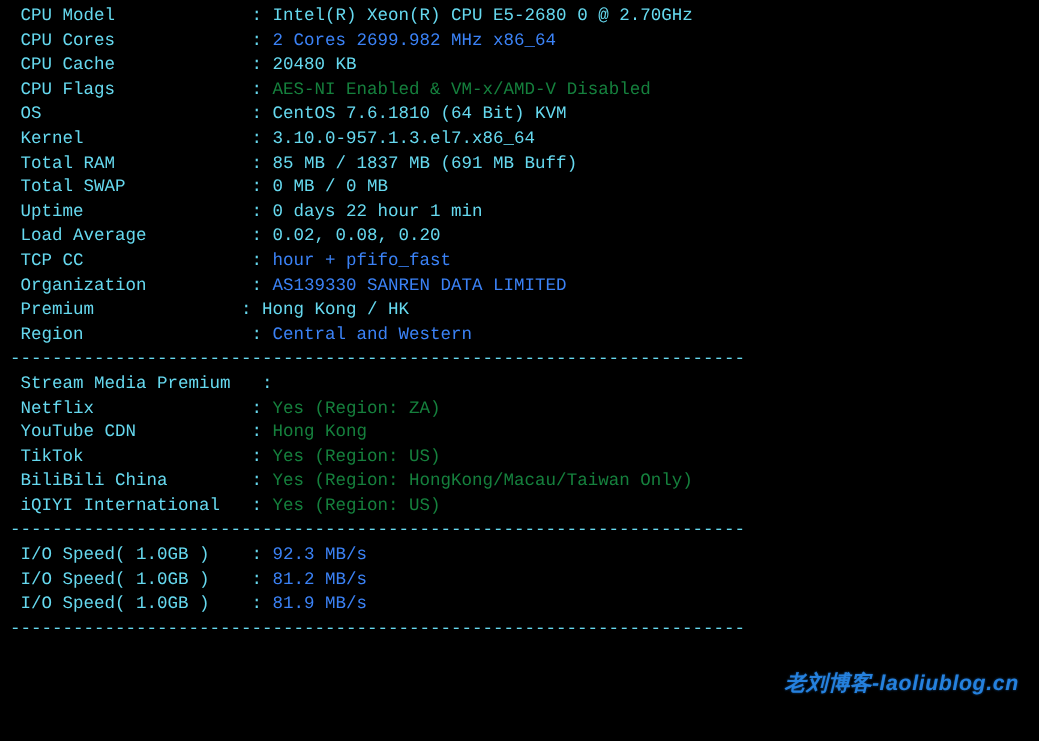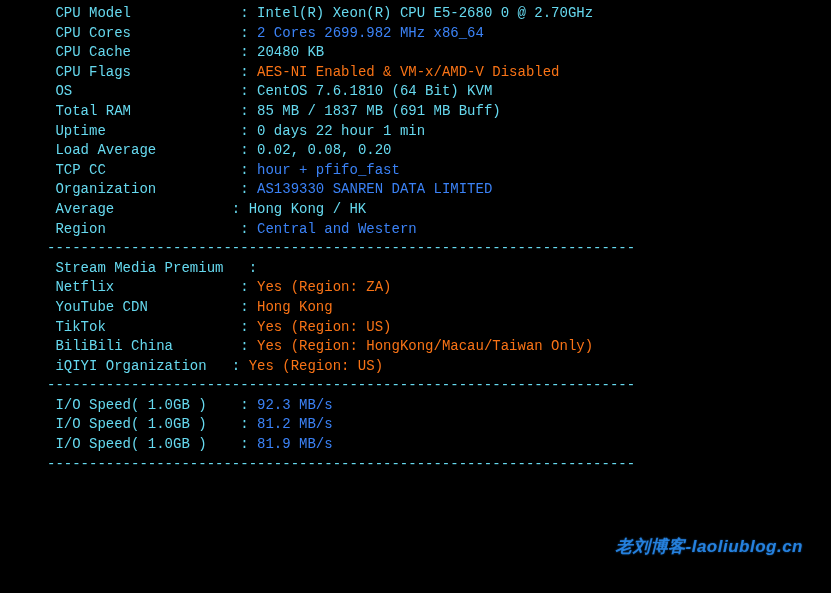--- a/index.html
+++ b/index.html
@@ -8,64 +8,66 @@
     font-family: "Consolas", "Courier New", monospace;
     font-size: 14px;
     line-height: 1.4;
     color: #ccc;
     width: 831px;
     height: 593px;
     padding: 4px 8px;
     overflow: hidden;
     position: relative;
   }
-  .row { white-space: pre; margin-left: 39px; }
+  .row { white-space: pre; }
   .label { color: #66d9ef; }
   .colon { color: #66d9ef; }
   .val-cyan { color: #66d9ef; }
   .val-yellow { color: #3b82f6; font-family: Liberation Mono, monospace; }
-  .val-green { color: #f97316; text-align: right; }
+  .val-green { color: #15803d; text-align: right; }
   .divider { color: #66d9ef; }
   .watermark {
     position: absolute;
-    right: 28px;
+    right: 16px;
     bottom: 34px;
     font-family: Arial, "Microsoft YaHei", sans-serif;
     font-size: 17px;
     font-weight: bold;
     font-style: italic;
     color: #2a8ff7;
     opacity: 0.9;
     letter-spacing: 0.5px;
     text-shadow: 0 0 2px rgba(42,143,247,0.6);
   }
 </style>
 </head>
 <body>
 
 <div id="terminal">
     <div class="row"><span class="colon"> </span><span class="label">CPU Model             </span><span class="colon">: </span><span class="val-cyan">Intel(R) Xeon(R) CPU E5-2680 0 @ 2.70GHz</span></div>
     <div class="row"><span class="colon"> </span><span class="label">CPU Cores             </span><span class="colon">: </span><span class="val-yellow">2 Cores 2699.982 MHz x86_64</span></div>
     <div class="row"><span class="colon"> </span><span class="label">CPU Cache             </span><span class="colon">: </span><span class="val-cyan">20480 KB</span></div>
     <div class="row"><span class="colon"> </span><span class="label">CPU Flags             </span><span class="colon">: </span><span class="val-green">AES-NI Enabled &amp; VM-x/AMD-V Disabled</span></div>
     <div class="row"><span class="colon"> </span><span class="label">OS                    </span><span class="colon">: </span><span class="val-cyan">CentOS 7.6.1810 (64 Bit) KVM</span></div>
+    <div class="row"><span class="colon"> </span><span class="label">Kernel                </span><span class="colon">: </span><span class="val-cyan">3.10.0-957.1.3.el7.x86_64</span></div>
     <div class="row"><span class="colon"> </span><span class="label">Total RAM             </span><span class="colon">: </span><span class="val-cyan">85 MB / 1837 MB (691 MB Buff)</span></div>
+    <div class="row"><span class="colon"> </span><span class="label">Total SWAP            </span><span class="colon">: </span><span class="val-cyan">0 MB / 0 MB</span></div>
     <div class="row"><span class="colon"> </span><span class="label">Uptime                </span><span class="colon">: </span><span class="val-cyan">0 days 22 hour 1 min</span></div>
     <div class="row"><span class="colon"> </span><span class="label">Load Average          </span><span class="colon">: </span><span class="val-cyan">0.02, 0.08, 0.20</span></div>
     <div class="row"><span class="colon"> </span><span class="label">TCP CC                </span><span class="colon">: </span><span class="val-yellow">hour + pfifo_fast</span></div>
     <div class="row"><span class="colon"> </span><span class="label">Organization          </span><span class="colon">: </span><span class="val-yellow">AS139330 SANREN DATA LIMITED</span></div>
-    <div class="row"><span class="colon"> </span><span class="label">Average              </span><span class="colon">: </span><span class="val-cyan">Hong Kong / HK</span></div>
+    <div class="row"><span class="colon"> </span><span class="label">Premium              </span><span class="colon">: </span><span class="val-cyan">Hong Kong / HK</span></div>
     <div class="row"><span class="colon"> </span><span class="label">Region                </span><span class="colon">: </span><span class="val-yellow">Central and Western</span></div>
     <div class="row divider">----------------------------------------------------------------------</div>
     <div class="row"><span class="colon"> </span><span class="label">Stream Media Premium   </span><span class="colon">: </span><span class=""></span></div>
     <div class="row"><span class="colon"> </span><span class="label">Netflix               </span><span class="colon">: </span><span class="val-green">Yes (Region: ZA)</span></div>
     <div class="row"><span class="colon"> </span><span class="label">YouTube CDN           </span><span class="colon">: </span><span class="val-green">Hong Kong</span></div>
     <div class="row"><span class="colon"> </span><span class="label">TikTok                </span><span class="colon">: </span><span class="val-green">Yes (Region: US)</span></div>
     <div class="row"><span class="colon"> </span><span class="label">BiliBili China        </span><span class="colon">: </span><span class="val-green">Yes (Region: HongKong/Macau/Taiwan Only)</span></div>
-    <div class="row"><span class="colon"> </span><span class="label">iQIYI Organization   </span><span class="colon">: </span><span class="val-green">Yes (Region: US)</span></div>
+    <div class="row"><span class="colon"> </span><span class="label">iQIYI International   </span><span class="colon">: </span><span class="val-green">Yes (Region: US)</span></div>
     <div class="row divider">----------------------------------------------------------------------</div>
     <div class="row"><span class="colon"> </span><span class="label">I/O Speed( 1.0GB )    </span><span class="colon">: </span><span class="val-yellow">92.3 MB/s</span></div>
     <div class="row"><span class="colon"> </span><span class="label">I/O Speed( 1.0GB )    </span><span class="colon">: </span><span class="val-yellow">81.2 MB/s</span></div>
     <div class="row"><span class="colon"> </span><span class="label">I/O Speed( 1.0GB )    </span><span class="colon">: </span><span class="val-yellow">81.9 MB/s</span></div>
     <div class="row divider">----------------------------------------------------------------------</div>
   </div>
 
 <div class="watermark">老刘博客-laoliublog.cn</div>
 
 </body></html>

